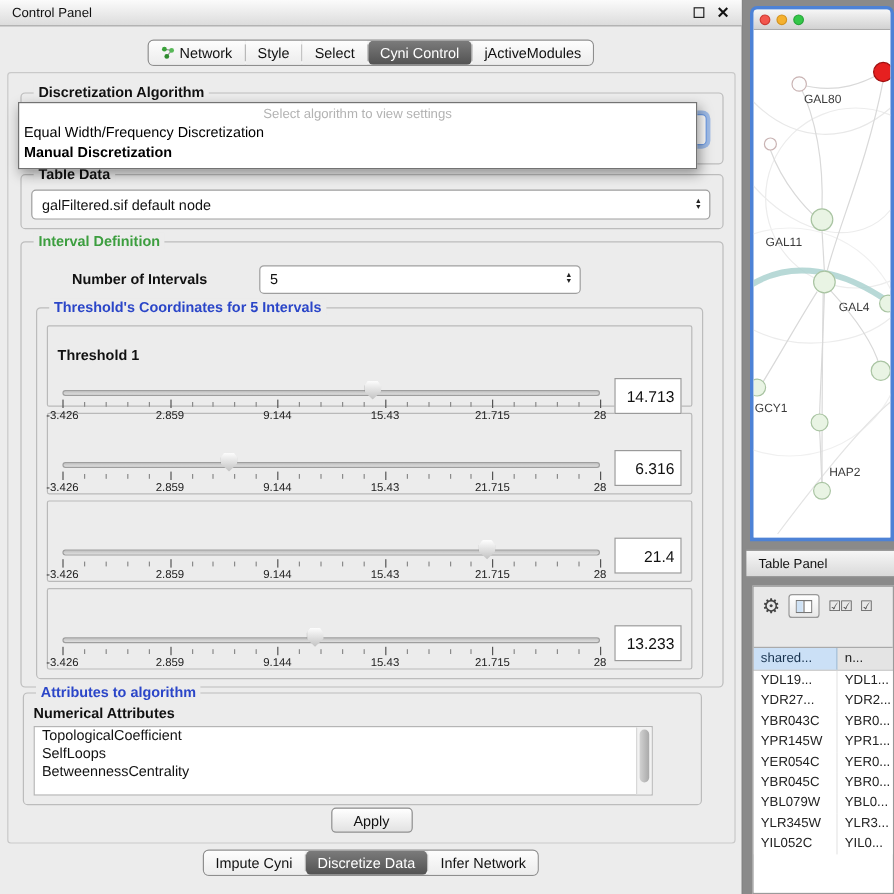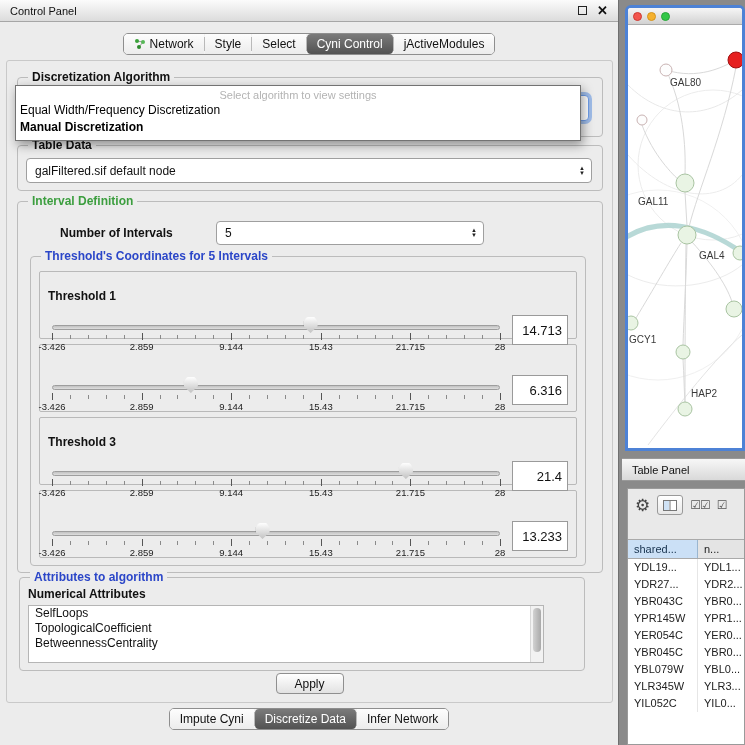--- a/index.html
+++ b/index.html
@@ -274,21 +274,20 @@
                     <span class="tick-label" style="left: 40%;">9.144</span>
                     <span class="tick-label" style="left: 60%;">15.43</span>
                     <span class="tick-label" style="left: 80%;">21.715</span>
                     <span class="tick-label" style="left: 100%;">28</span>
                   </div>
                 </div>
                 <div class="value-box">6.316</div>
               </div>
             </div>
             <div class="threshold-row">
-              <div class="threshold-label">Threshold 3</div>
               <div class="threshold-body">
                 <div class="slider-wrap">
                   <div class="slider-track"></div>
                   <div class="slider-thumb" style="left: 78.9983%;"></div>
                   <div class="ticks">
                     <div class="tick major" style="left: 0%;"></div>
                     <div class="tick" style="left: 4%;"></div>
                     <div class="tick" style="left: 8%;"></div>
                     <div class="tick" style="left: 12%;"></div>
                     <div class="tick" style="left: 16%;"></div>
@@ -373,22 +372,22 @@
             </div>
           </div>
       </div>
     </div>
 
     <div id="attributes-group" class="group">
       <div class="group-title blue">Attributes to algorithm</div>
       <div id="attributes-list-label">Numerical Attributes</div>
       <div id="attributes-list">
         <div>
+            <div class="list-item">TopologicalCoefficient</div>
             <div class="list-item">SelfLoops</div>
-            <div class="list-item">TopologicalCoefficient</div>
             <div class="list-item">BetweennessCentrality</div>
           </div>
         <div class="vscroll">
             <div class="thumb"></div>
           </div>
       </div>
     </div>
 
     <div id="apply-button">Apply</div>
   </div>

